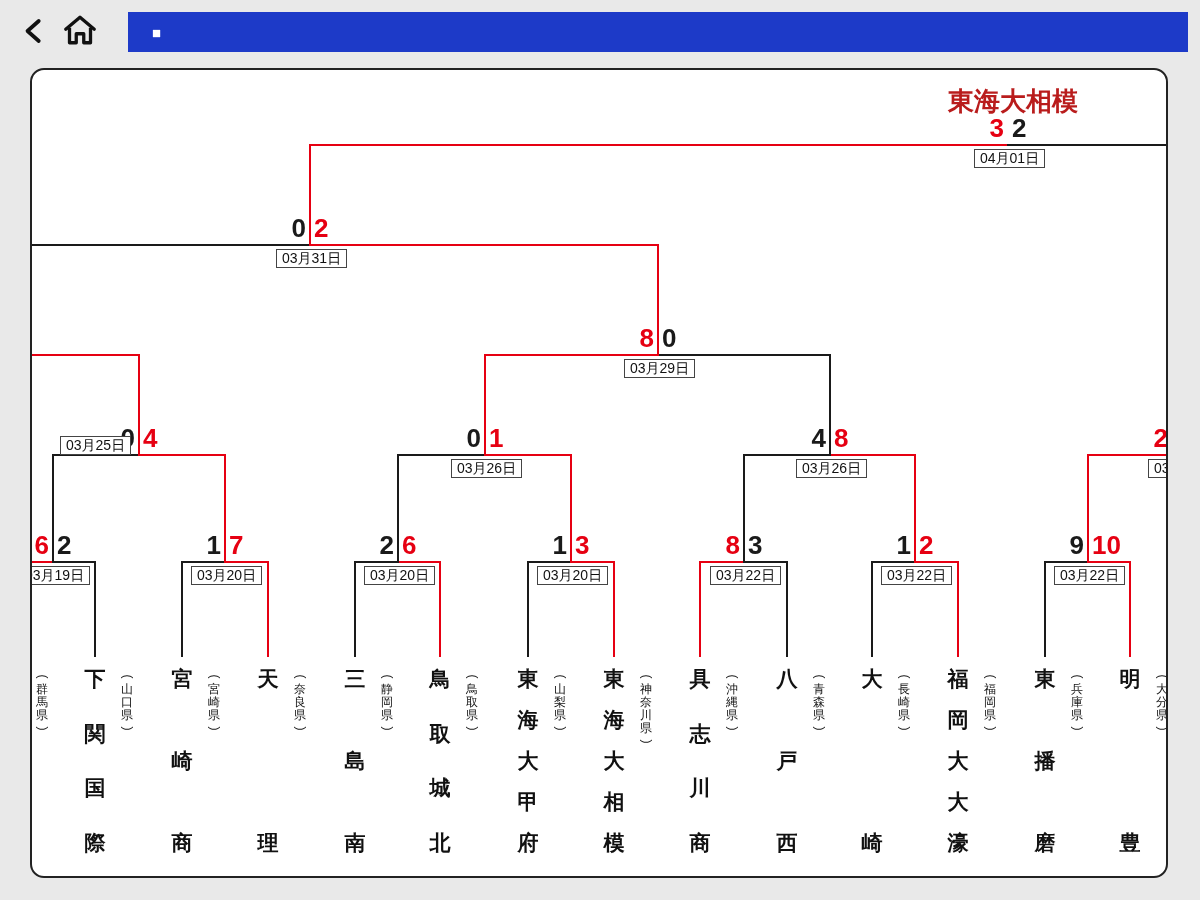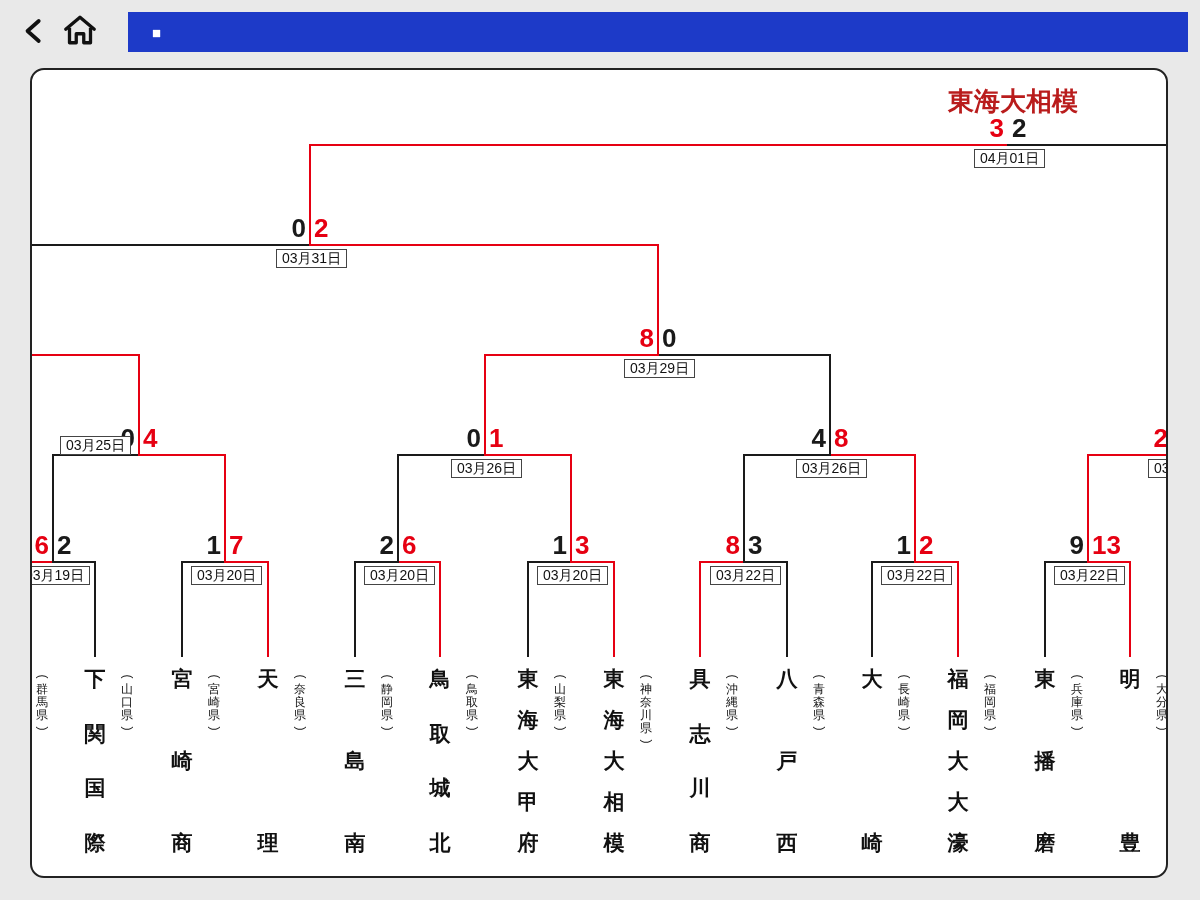--- a/index.html
+++ b/index.html
@@ -260,21 +260,21 @@
         <div class="seg" style="left: 871px; top: 561px; width: 45px; height: 2px; background: rgb(26, 26, 26);"></div>
         <div class="seg" style="left: 914px; top: 561px; width: 45px; height: 2px; background: rgb(230, 0, 18);"></div>
         <div class="score" style="left: 847px; top: 530px; width: 64px; text-align: right; color: rgb(26, 26, 26);">1</div>
         <div class="score" style="left: 919px; top: 530px; width: 64px; text-align: left; color: rgb(230, 0, 18);">2</div>
         <div class="date" style="left: 881px; top: 566px;">03月22日</div>
         <div class="seg" style="left: 1044px; top: 561px; width: 2px; height: 96px; background: rgb(26, 26, 26);"></div>
         <div class="seg" style="left: 1129px; top: 561px; width: 2px; height: 96px; background: rgb(230, 0, 18);"></div>
         <div class="seg" style="left: 1044px; top: 561px; width: 45px; height: 2px; background: rgb(26, 26, 26);"></div>
         <div class="seg" style="left: 1087px; top: 561px; width: 44px; height: 2px; background: rgb(230, 0, 18);"></div>
         <div class="score" style="left: 1020px; top: 530px; width: 64px; text-align: right; color: rgb(26, 26, 26);">9</div>
-        <div class="score" style="left: 1092px; top: 530px; width: 64px; text-align: left; color: rgb(230, 0, 18);">13</div>
+        <div class="score" style="left: 1092px; top: 530px; width: 64px; text-align: left; color: rgb(230, 0, 18);">10</div>
         <div class="date" style="left: 1054px; top: 566px;">03月22日</div>
         <div class="seg" style="left: 52px; top: 454px; width: 2px; height: 109px; background: rgb(26, 26, 26);"></div>
         <div class="seg" style="left: 224px; top: 454px; width: 2px; height: 109px; background: rgb(230, 0, 18);"></div>
         <div class="seg" style="left: 52px; top: 454px; width: 88px; height: 2px; background: rgb(26, 26, 26);"></div>
         <div class="seg" style="left: 138px; top: 454px; width: 88px; height: 2px; background: rgb(230, 0, 18);"></div>
         <div class="score" style="left: 71px; top: 423px; width: 64px; text-align: right; color: rgb(26, 26, 26);">0</div>
         <div class="score" style="left: 143px; top: 423px; width: 64px; text-align: left; color: rgb(230, 0, 18);">4</div>
         <div class="seg" style="left: 397px; top: 454px; width: 2px; height: 109px; background: rgb(26, 26, 26);"></div>
         <div class="seg" style="left: 570px; top: 454px; width: 2px; height: 109px; background: rgb(230, 0, 18);"></div>
         <div class="seg" style="left: 397px; top: 454px; width: 89px; height: 2px; background: rgb(26, 26, 26);"></div>

